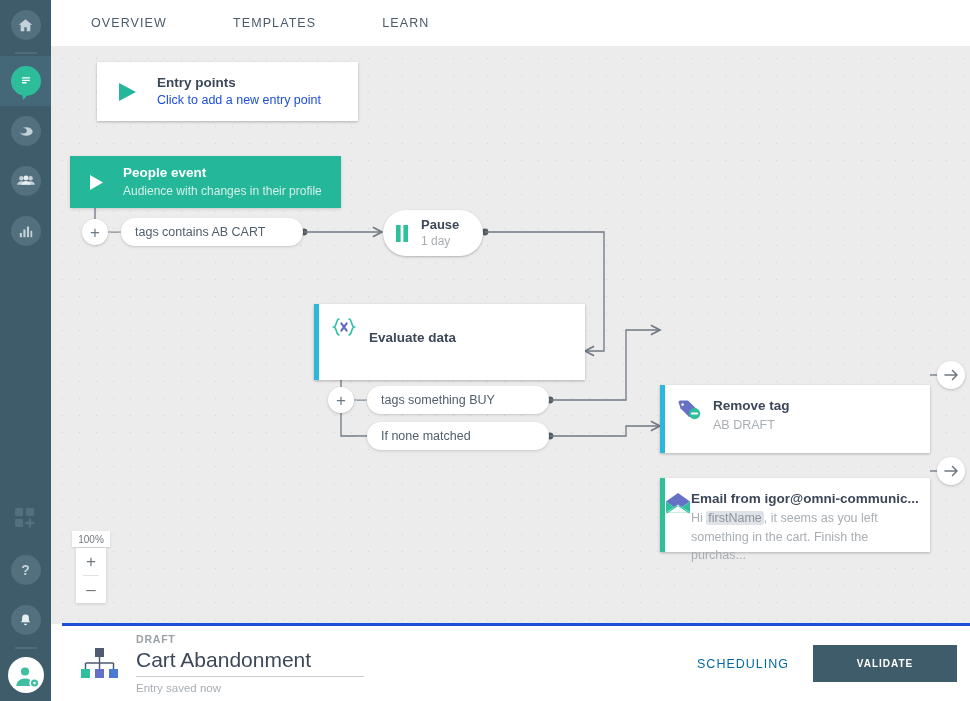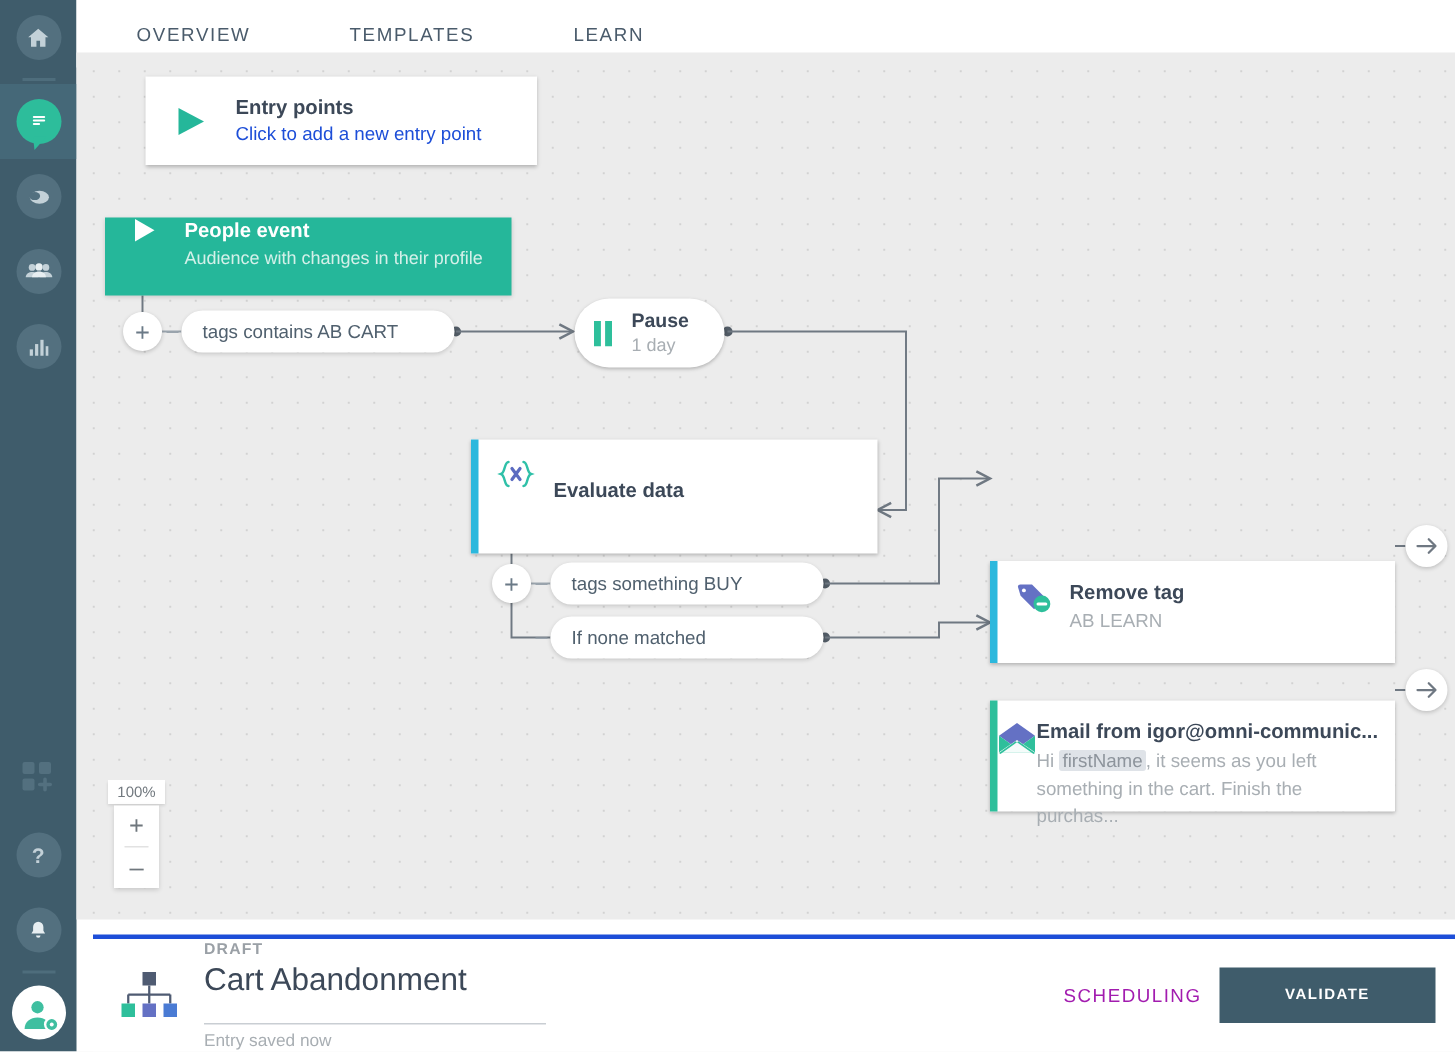--- a/index.html
+++ b/index.html
@@ -50,21 +50,21 @@
     font-size: 12.5px; letter-spacing: 1.1px;
     color: #4a5b6b; font-weight: 400;
     padding: 0 14px; cursor: pointer;
     text-transform: uppercase;
   }
   .tab:first-child { margin-left: 26px; }
   .tab + .tab { margin-left: 38px; }
 
   
   .canvas {
-    position: absolute; left: 51px; top: 35px;
+    position: absolute; left: 51px; top: 46px;
     width: 919px; height: 578px;
     background-color: #ececec;
     background-image: radial-gradient(circle, #d2d2d2 0.9px, transparent 1px);
     background-size: 17px 17px;
     background-position: 3px 4px;
     overflow: hidden;
   }
 
   .node { position: absolute; }
 
@@ -79,21 +79,21 @@
     display: flex; align-items: center;
   }
   .ep-icon { width: 60px; display: flex; justify-content: center; align-items: center; }
   .ep-title { font-size: 13.5px; font-weight: bold; color: #3c4858; line-height: 1.35; }
   .ep-sub { font-size: 12.5px; color: #1d4ed8; line-height: 1.35; }
 
   
   #people-event {
     left: 19px; top: 110px; width: 271px; height: 52px;
     background: #25b79a;
-    display: flex; align-items: flex-start;
+    display: flex; align-items: center;
     box-shadow: 0 1px 3px rgba(0,0,0,0.15);
   }
   .pe-icon { width: 53px; display:flex; align-items:center; justify-content:center; }
   .pe-title { font-size: 13.5px; font-weight: bold; color: #ffffff; line-height: 1.4; }
   .pe-sub { font-size: 12px; color: #d4f0e9; line-height: 1.4; }
 
   
   .pill {
     height: 28px; border-radius: 14px;
     background: #ffffff;
@@ -195,27 +195,27 @@
     background: #ffffff;
     border-top: 3px solid #1d4ed8;
     display: flex; align-items: center;
   }
   .wf-icon { width: 74px; display: flex; justify-content: center; align-items: center; }
   .wf-meta { flex: 0 0 auto; }
   .wf-status { font-size: 10.5px; letter-spacing: 0.8px; color: #9aa0a6; font-weight: bold; }
   .wf-title {
     font-size: 21px; color: #3c4858; font-weight: normal;
     border-bottom: 1px solid #c9ced3; width: 228px;
-    padding: 2px 0 16px; line-height: 1.2;
+    padding: 2px 0 3px; line-height: 1.2;
   }
   .wf-saved { font-size: 11.5px; color: #a8aeb3; padding-top: 5px; }
   .bb-spacer { flex: 1 1 auto; }
   .btn-text {
-    font-size: 12.5px; letter-spacing: 1px; color: #a21caf;
-    text-transform: uppercase; cursor: pointer; margin-right: 12px;
+    font-size: 12.5px; letter-spacing: 1px; color: #0369a1;
+    text-transform: uppercase; cursor: pointer; margin-right: 24px;
   }
   .btn-primary {
     background: #3f5c6b; color: #ffffff;
     font-size: 10px; letter-spacing: 1px; font-weight: bold;
     text-transform: uppercase;
     padding: 13px 0; width: 144px; text-align: center;
     cursor: pointer; margin-right: 24px;
   }
 </style>
 </head>
@@ -431,21 +431,21 @@
       <div class="act-ico">
         <svg width="25" height="22" viewBox="0 0 25 22">
           <path fill="#6471c4" d="M1.6 3.2 A1.6 1.6 0 0 1 3.2 1.6 H11 L20 10.6 L12.4 18.2 L3.4 9.2z"></path>
           <circle cx="5.6" cy="5.6" r="1.3" fill="#ffffff"></circle>
           <circle cx="17.6" cy="14.6" r="5.6" fill="#2ebf9b"></circle>
           <rect x="14" y="13.6" width="7.2" height="2" rx="1" fill="#ffffff"></rect>
         </svg>
       </div>
       <div class="act-body">
         <div class="act-title">Remove tag</div>
-        <div class="act-sub">AB LEARN</div>
+        <div class="act-sub">AB DRAFT</div>
       </div>
     </div>
 
     <div class="node card-white action-node" id="email-node">
       <div class="act-ico">
         <svg width="26" height="22" viewBox="0 0 26 22">
           <path fill="#6471c4" d="M13 1 L25 9.5 L13 18 L1 9.5z"></path>
           <path fill="#2ebf9b" d="M1 9.5 L13 18 L25 9.5 V20.5 H1z"></path>
           <path fill="#ffffff" d="M1 20.5 L13 12.4 L25 20.5z" opacity="0.95"></path>
           <path fill="#2ebf9b" d="M1 21 L12 13.2 L13 13.9 L2 21.6z"></path>

